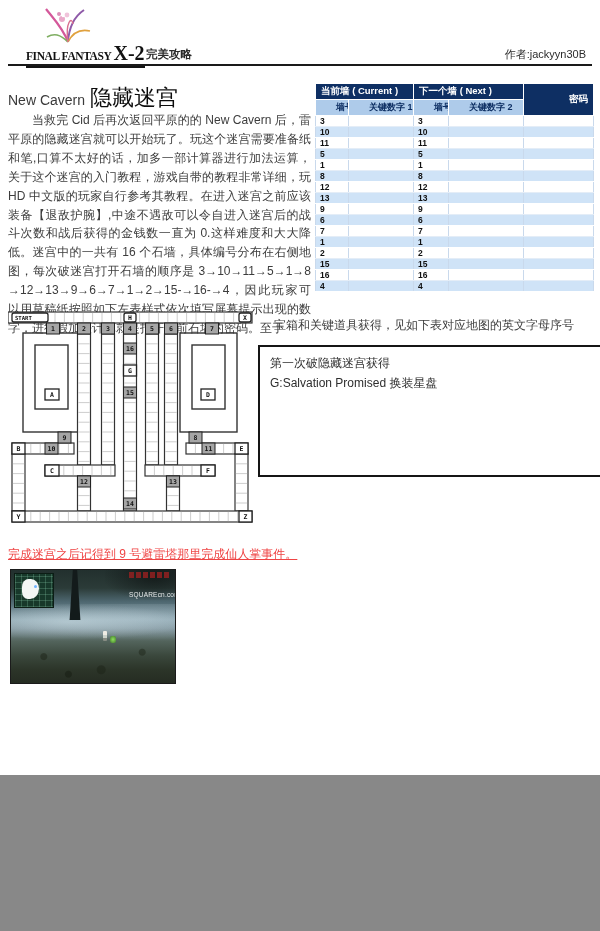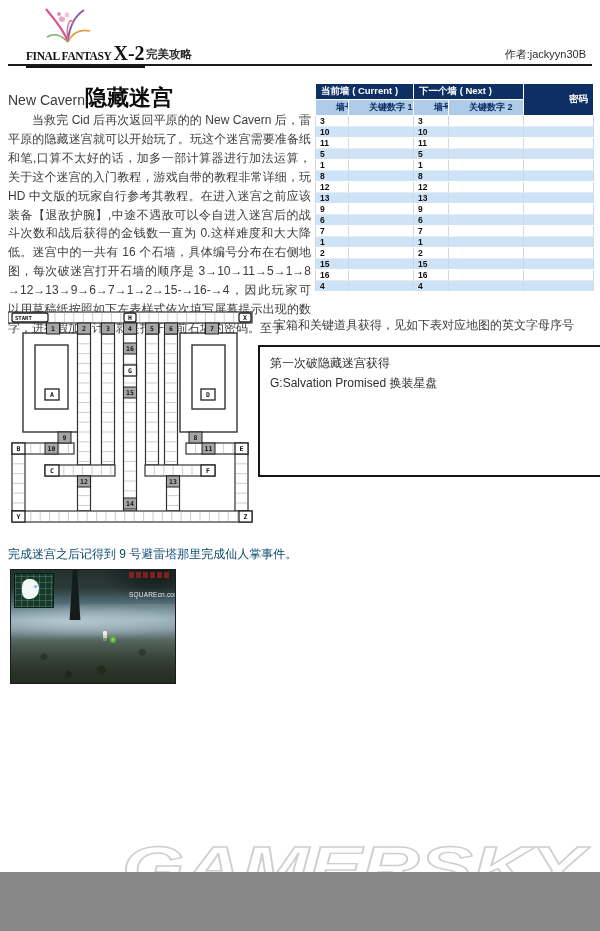--- a/index.html
+++ b/index.html
@@ -1,32 +1,32 @@
 <!DOCTYPE html>
 <html><head>
 <meta charset="utf-8">
 <style>
   html,body{margin:0;padding:0;background:#888;}
-  #page{position:relative;width:600px;height:872px;background:#ffffff;margin:0 auto;
+  #page{position:relative;width:600px;height:775px;background:#ffffff;margin:0 auto;
         font-family:"Liberation Sans","DejaVu Sans",sans-serif;overflow:hidden;color:#333;}
 
   
   .logo{position:absolute;left:26px;top:8px;width:140px;height:54px;}
   .logo-splash{position:absolute;left:16px;top:-2px;}
   .logo-text{position:absolute;left:0;top:34px;white-space:nowrap;border-bottom:2px solid #141414;padding-bottom:1px;}
   .logo-ff{font-family:"Liberation Serif",serif;font-weight:bold;font-size:11.5px;letter-spacing:-0.4px;color:#111;}
   .logo-x2{font-family:"Liberation Serif",serif;font-weight:bold;font-size:20px;color:#111;margin-left:2px;}
   .hdr-subtitle{position:absolute;left:146px;top:47px;font-size:11.5px;font-weight:bold;color:#2b2b2b;}
   .hdr-author{position:absolute;right:14px;top:47px;font-size:11px;color:#2b2b2b;}
   .hdr-rule{position:absolute;left:8px;right:8px;top:64px;height:2.4px;background:#1a1a1a;}
 
   
   .h1{position:absolute;left:8px;top:76px;margin:0;white-space:nowrap;}
   .h1-en{font-size:14px;font-weight:normal;color:#3a3a3a;}
-  .h1-cn{font-size:22px;font-weight:bold;color:#0c0c0c;}
+  .h1-cn{font-size:22px;font-weight:normal;color:#0c0c0c;margin-left:5px;}
 
   
   .body-text{position:absolute;left:8px;top:111px;width:303px;margin:0;
              font-size:12px;line-height:18.9px;color:#3c3c3c;text-align:justify;text-indent:2em;
              word-break:break-all;}
   .cont-line{position:absolute;left:260px;top:303px;width:332px;margin:14px;
              font-size:12px;color:#3c3c3c;white-space:nowrap;}
 
   
   .wall-table{position:absolute;left:315px;top:83px;width:278px;}
@@ -45,21 +45,21 @@
   
   .maze{position:absolute;left:8px;top:309px;width:246px;height:216px;}
 
   
   .rewards{position:absolute;left:258px;top:345px;width:317px;min-height:112px;
            border:2px solid #151515;padding:7px 25px 9px 10px;
            font-size:12px;line-height:19.5px;color:#2e2e2e;}
   .rewards div{min-height:19.5px;}
 
   
-  .note{position:absolute;left:8px;top:546px;margin:0;font-size:12px;color:#0c4a6e;white-space:nowrap;}
+  .note{position:absolute;left:8px;top:546px;margin:0;font-size:12px;color:#ef4444;white-space:nowrap;text-decoration:underline;}
 
   
   .game{position:absolute;left:10px;top:569px;width:164px;height:113px;border:1px solid #1b1b1b;
         overflow:hidden;
         background:linear-gradient(180deg,#22302e 0%,#2b3b38 16%,#4e6770 28%,#8aa3ad 44%,#7d929a 52%,#53645c 63%,#3a473c 76%,#2c3529 88%,#252c22 100%);}
   .game .fog{position:absolute;left:-10px;top:34px;width:190px;height:36px;
         background:radial-gradient(ellipse at 35% 50%,rgba(205,223,230,0.55),rgba(205,223,230,0) 70%),
                    radial-gradient(ellipse at 75% 40%,rgba(180,200,210,0.45),rgba(180,200,210,0) 70%);}
   .game .darkpatch{position:absolute;right:0;top:0;width:70px;height:30px;
         background:radial-gradient(ellipse at 70% 20%,rgba(10,14,14,0.65),rgba(10,14,14,0) 75%);}

